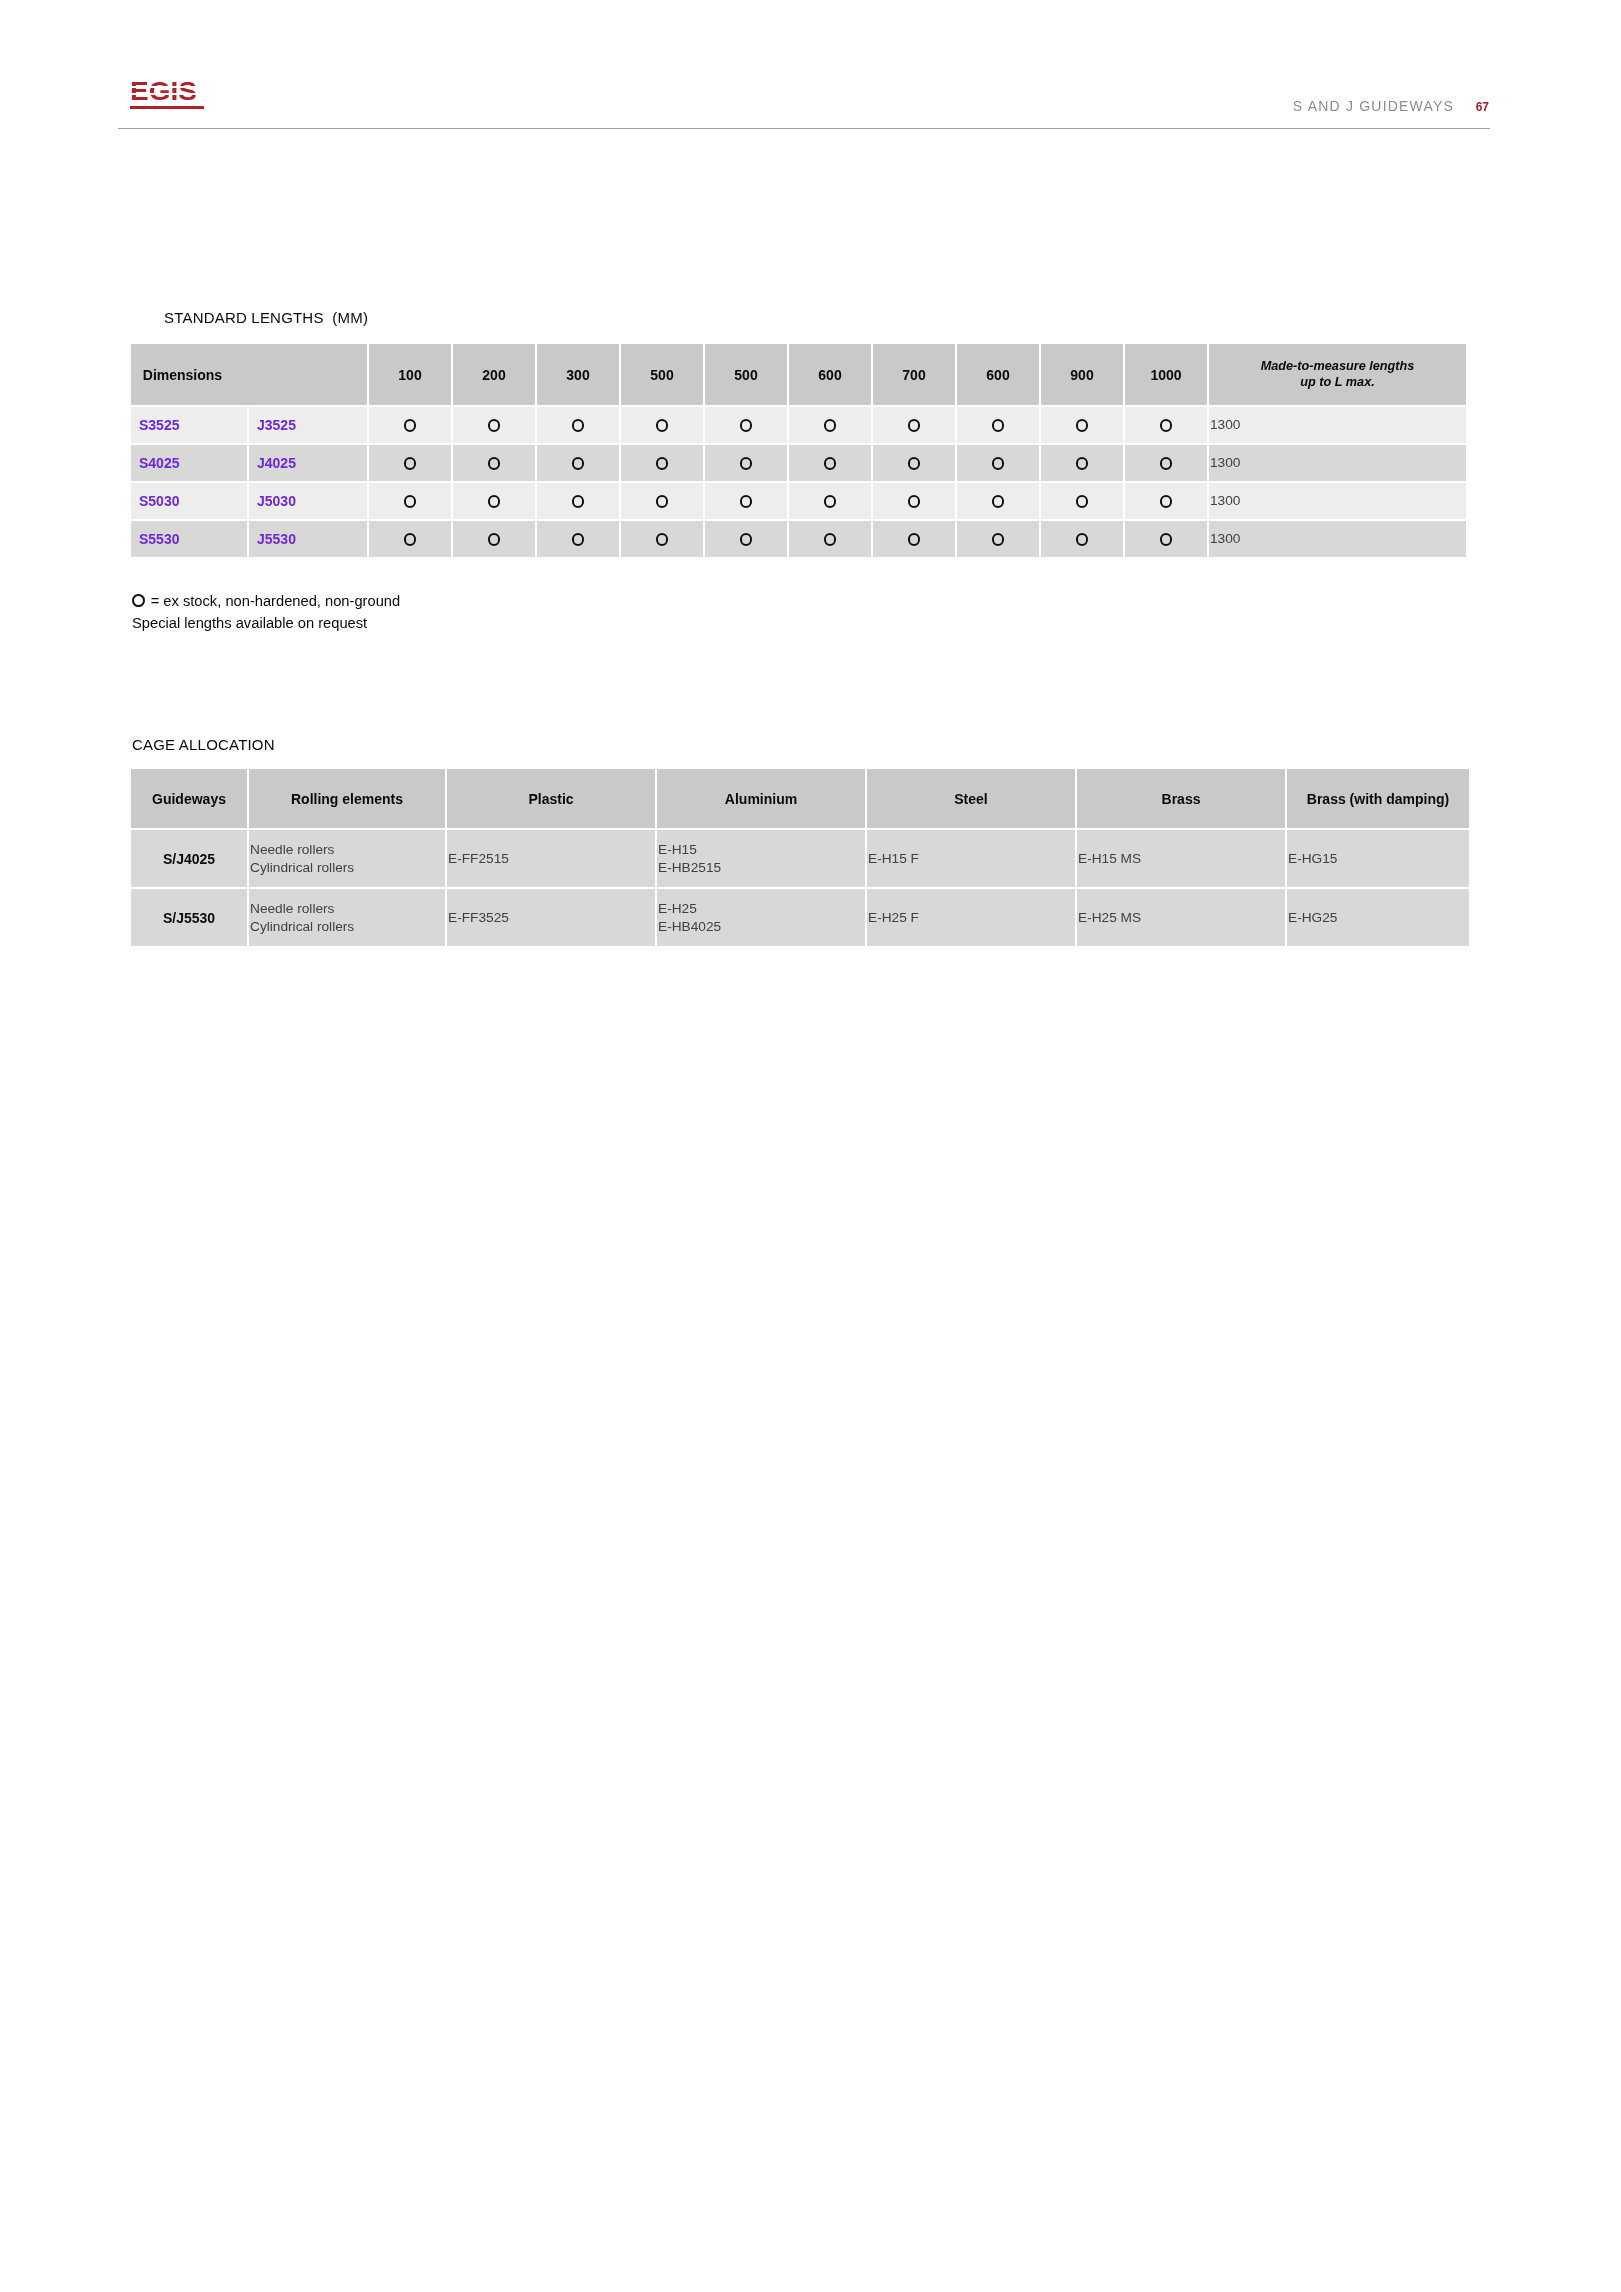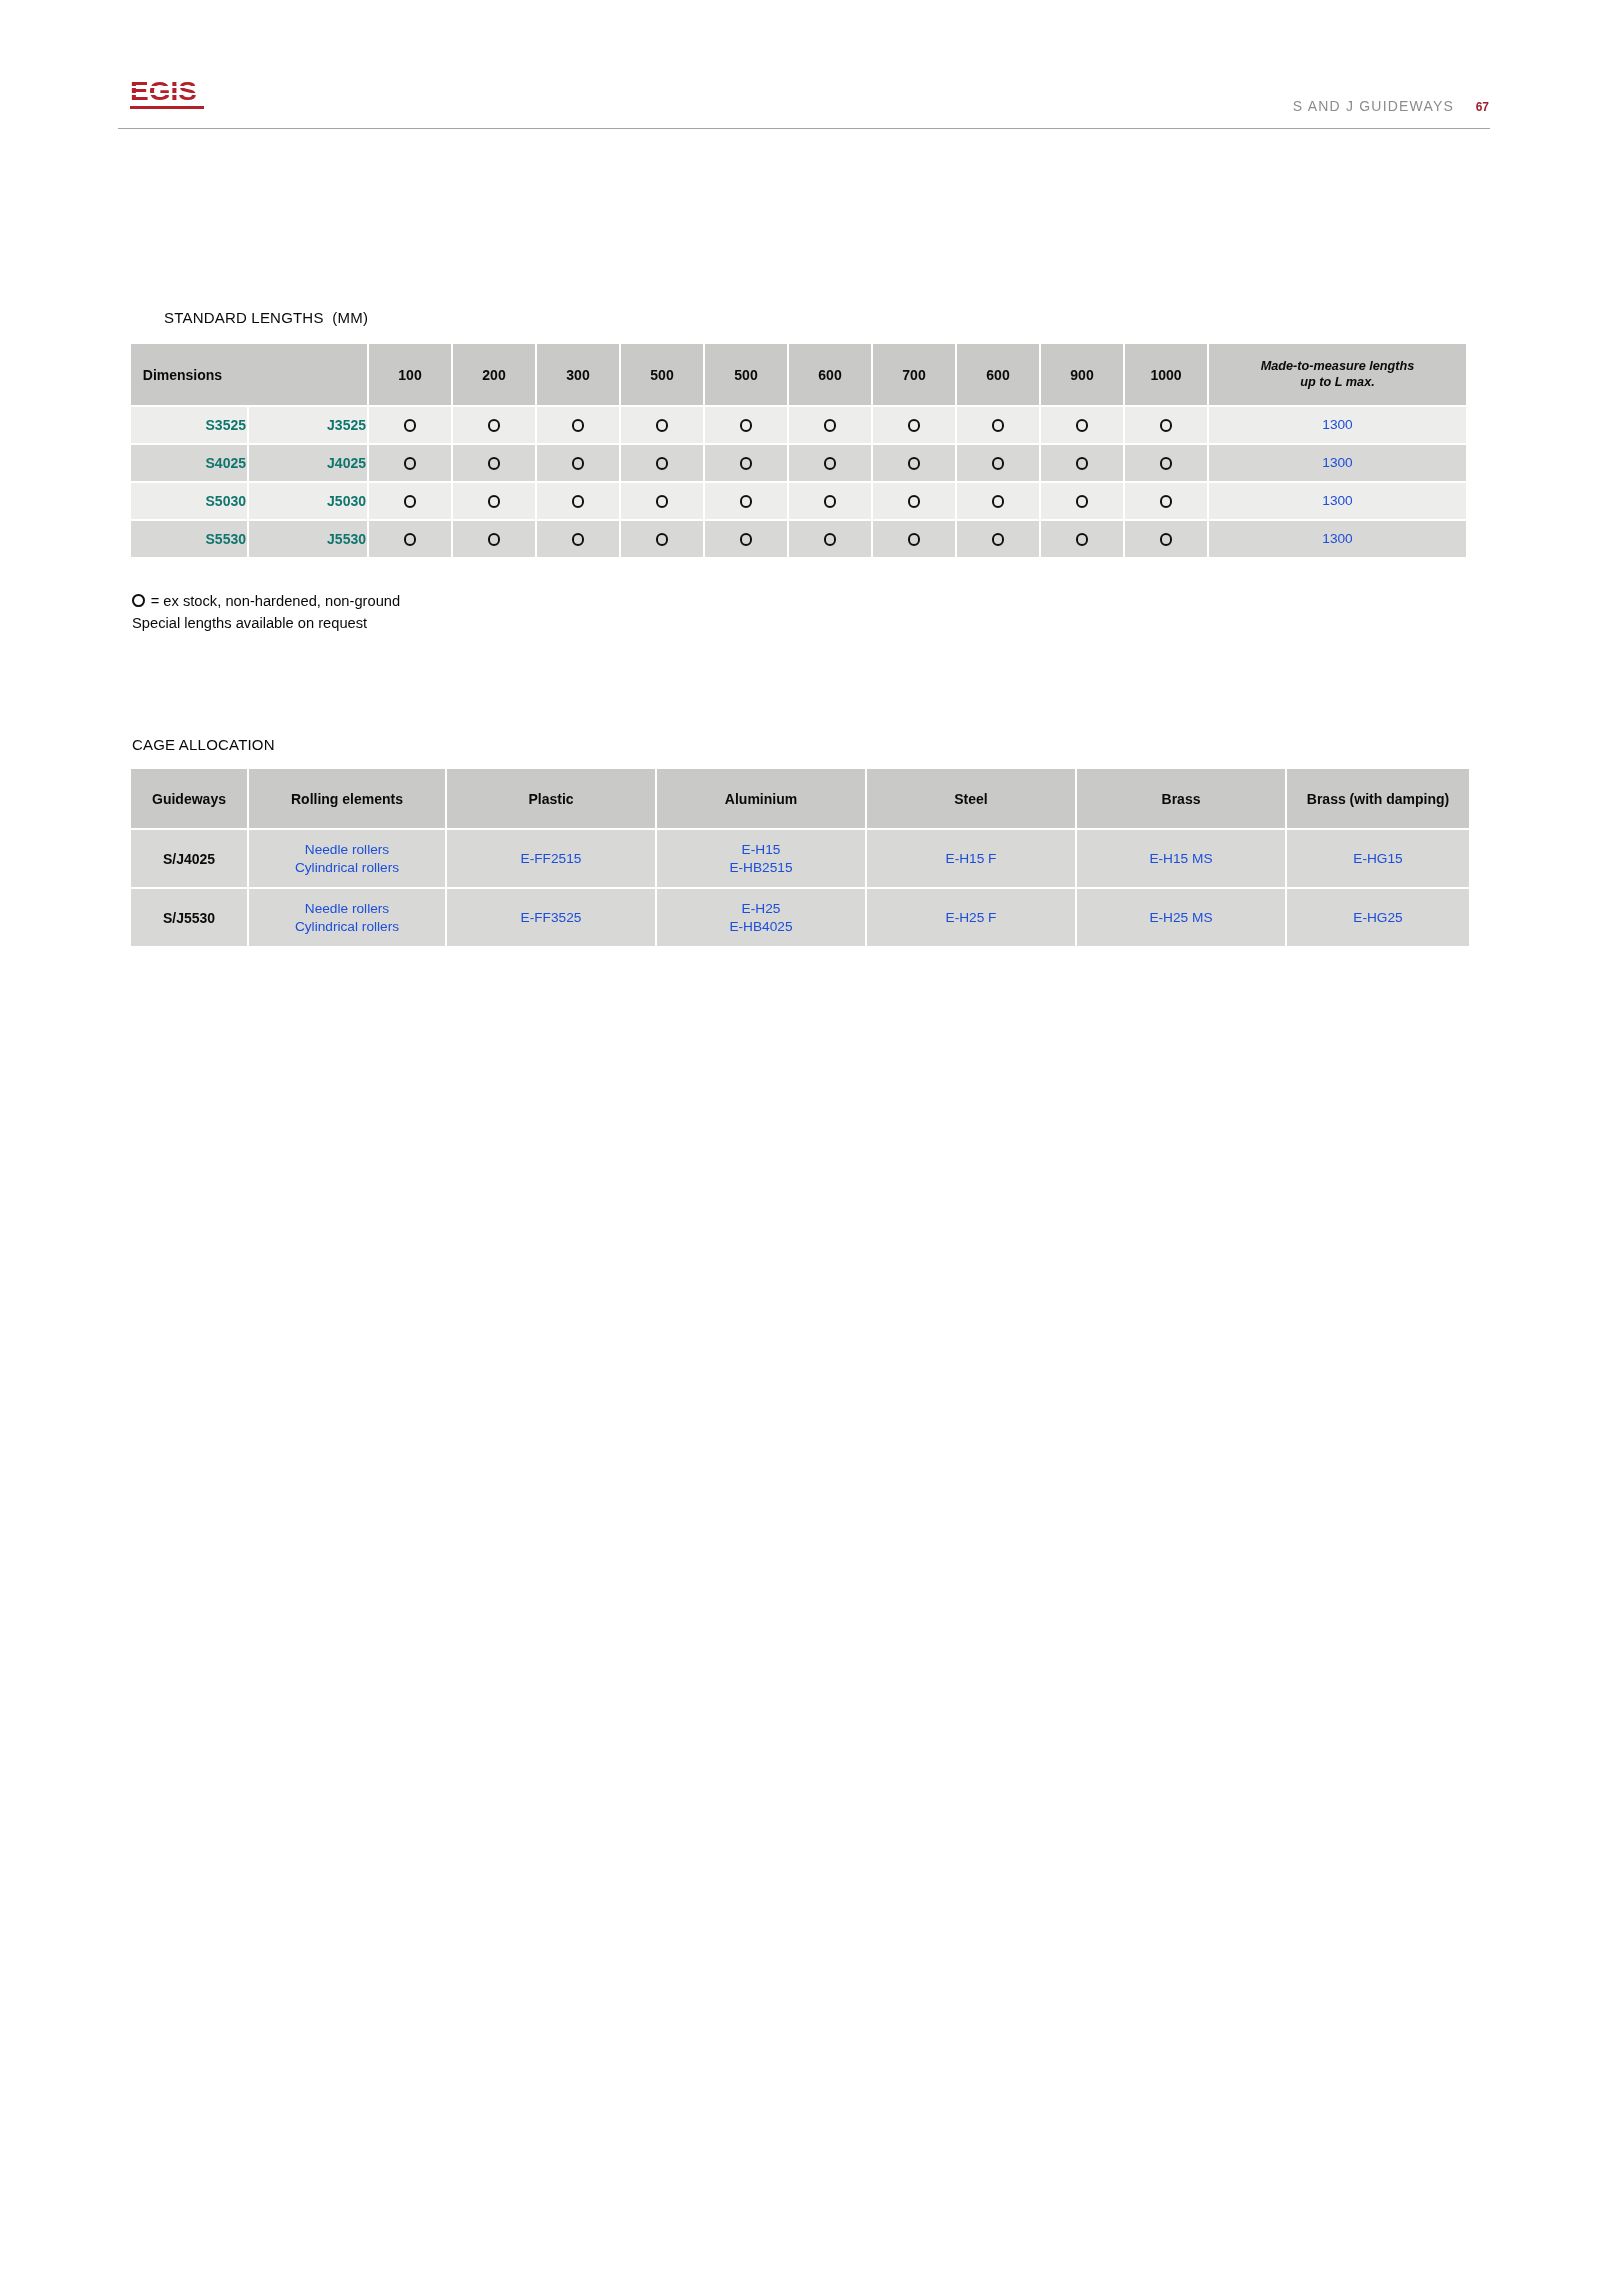--- a/index.html
+++ b/index.html
@@ -102,29 +102,28 @@
   tr.r-dark  td { background: #d8d8d7; }
 
   .t1 td { height: 34px; vertical-align: middle; }
   .t2 td { vertical-align: middle; }
   .t2 tr.h1 td { height: 34px; }
   .t2 tr.h2 td { height: 55px; }
 
   td.dimcell {
     font-size: 14px;
     font-weight: bold;
-    color: #0f766e;
-    text-align: right;
-    padding-left: 0;
+    color: #6d28d9;
+    text-align: left;
+    padding-left: 8px;
   }
   td.ccell { text-align: center; }
   td.graycell {
     font-size: 13.7px;
-    color: #1d4ed8;
-    text-align: center;
+    color: #404040;
     line-height: 17.6px;
   }
   td.guidecell {
     font-size: 14px;
     font-weight: bold;
     color: #0a0a0a;
     text-align: center;
   }
 
   .circ {

